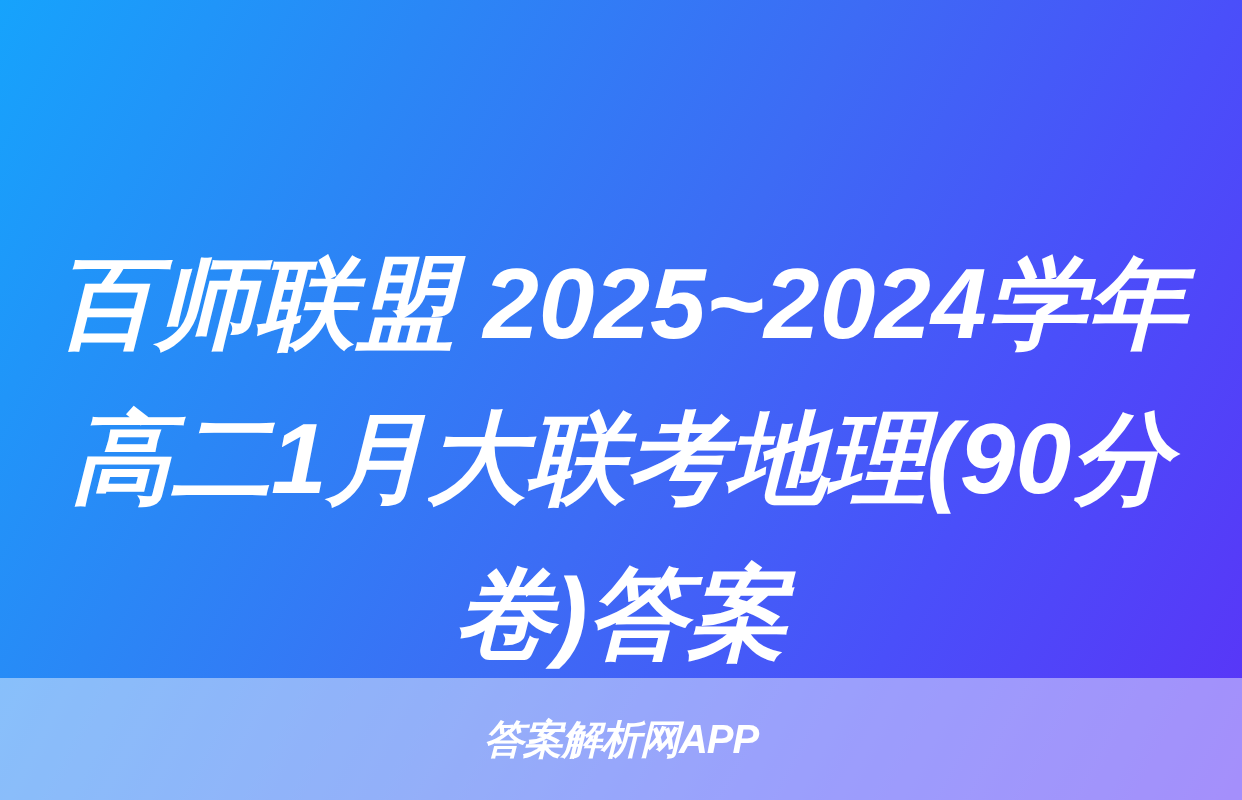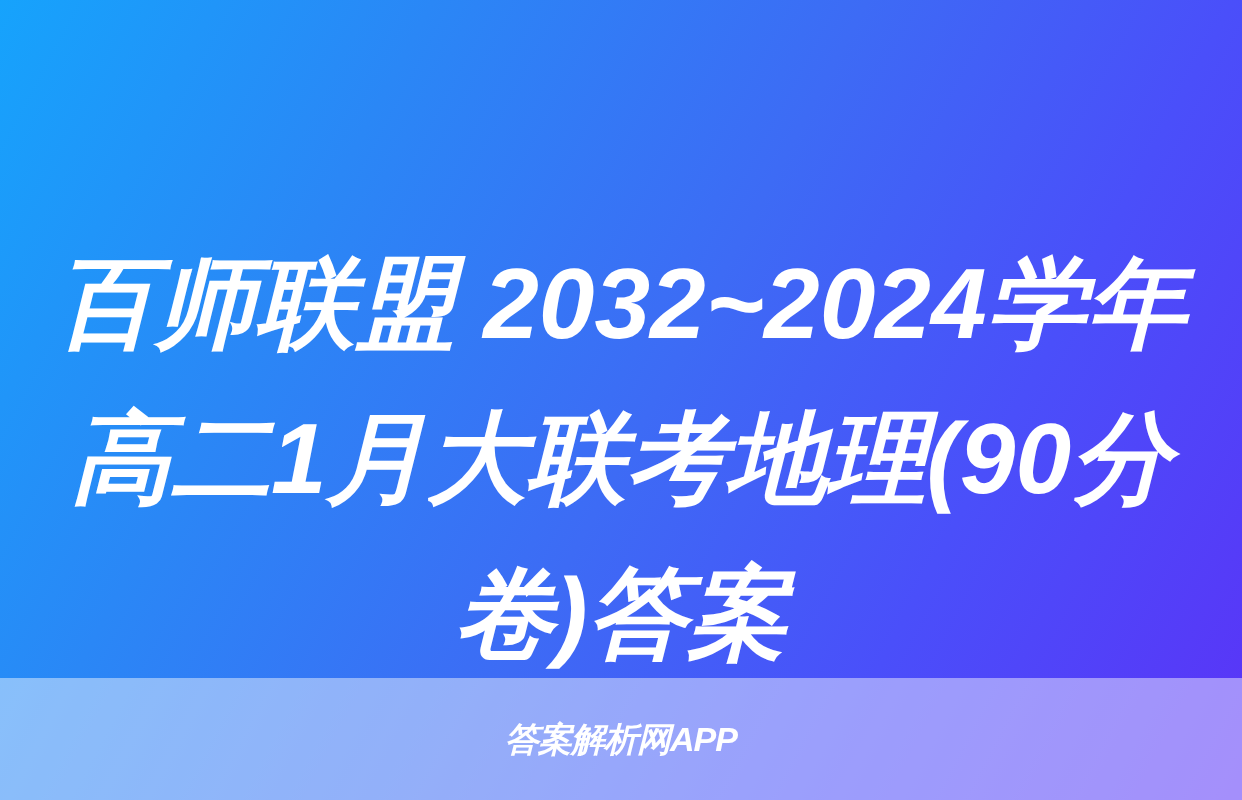--- a/index.html
+++ b/index.html
@@ -52,29 +52,29 @@
   .watermark {
     position: absolute;
     left: 0;
     right: 0;
     top: 50%;
     transform: translateY(-50%);
     text-align: center;
     color: #ffffff;
     font-weight: 700;
     font-style: italic;
-    font-size: 34px;
+    font-size: 40px;
     line-height: 50px;
     letter-spacing: -1px;
   }
 </style>
 </head>
 <body>
 
 <div class="poster">
 
-  <h1 class="headline">百师联盟 2032~2024学年高二1月大联考地理(90分卷)答案</h1>
+  <h1 class="headline">百师联盟 2025~2024学年高二1月大联考地理(90分卷)答案</h1>
 
   <div class="bottom-band">
     <div class="watermark">答案解析网APP</div>
   </div>
 
 </div>
 
 </body></html>

